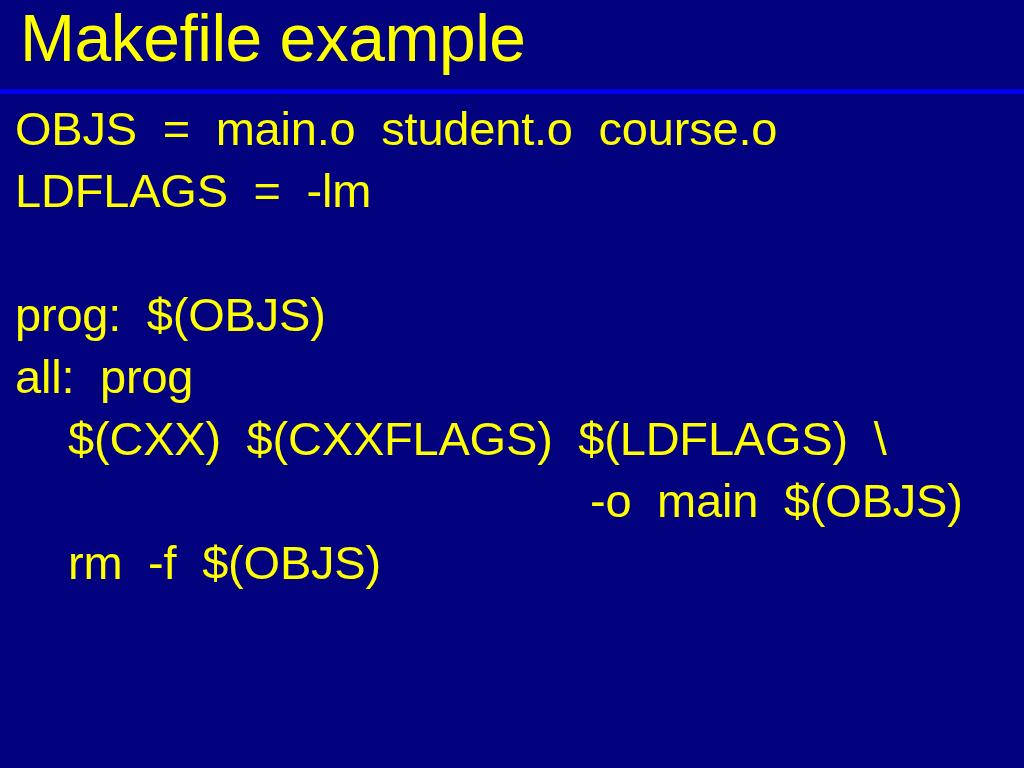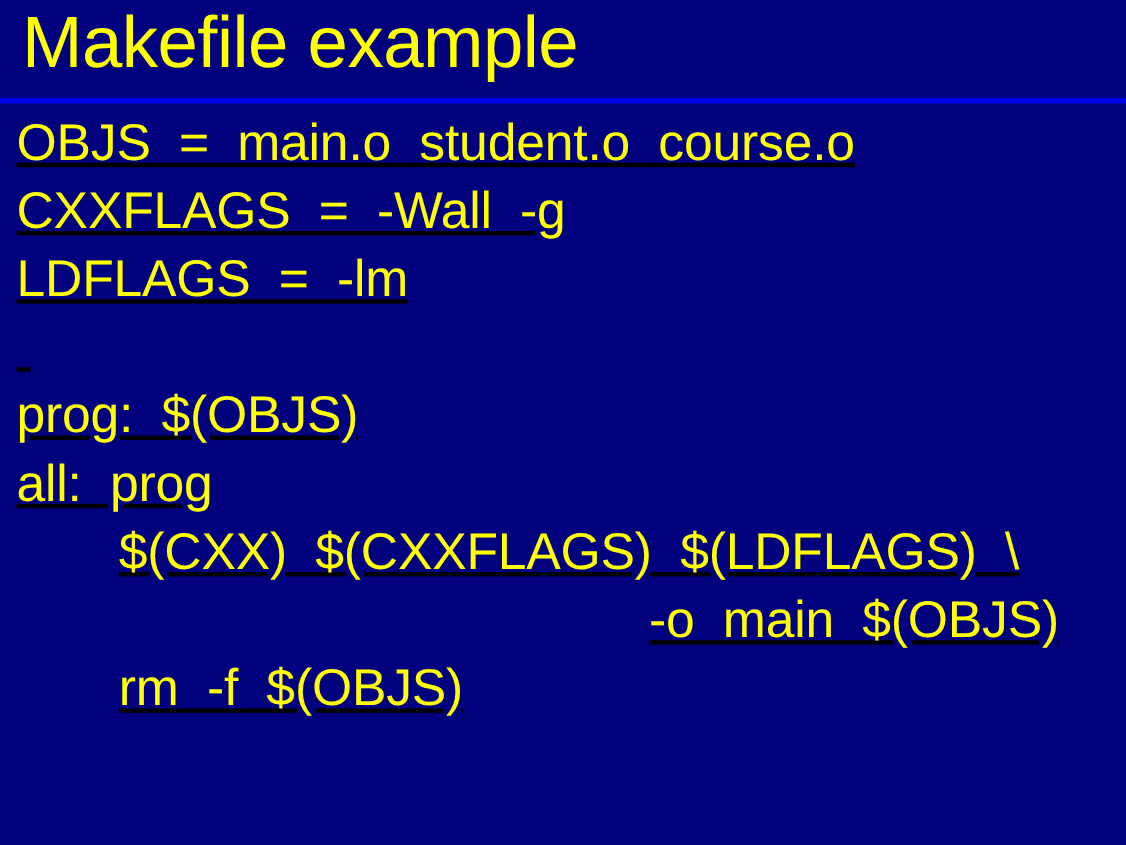--- a/index.html
+++ b/index.html
@@ -53,60 +53,58 @@
     height: 5px;
     background: #0000ee;
   }
 
   
   .code-body {
     position: absolute;
     left: 0;
     top: 98px;
     width: 1024px;
-    text-decoration: underline;
   }
   .code-line {
     font-family: "Liberation Sans", sans-serif;
     font-size: 47px;
     font-weight: normal;
     line-height: 62px;
     height: 62px;
     color: #ffff00;
     white-space: pre;
     letter-spacing: -0.2px;
     padding-left: 15px;
     box-sizing: border-box;
   }
   .code-line.blank {
     color: transparent;
   }
   
   .code-line.indent-tab {
-    padding-left: 108px;
+    padding-left: 68px;
   }
   
   .code-line.indent-cont {
     padding-left: 590px;
   }
 </style>
 </head>
 <body>
 
 <div class="slide">
 
   <div class="title-area">
     <h1 class="slide-title">Makefile example</h1>
   </div>
 
   <div class="title-rule"></div>
 
   <div class="code-body">
       <div class="code-line">OBJS  =  main.o  student.o  course.o</div>
-      <div class="code-line">CXXFLAGS  =  -Wall  -g</div>
       <div class="code-line">LDFLAGS  =  -lm</div>
       <div class="code-line blank"> </div>
       <div class="code-line">prog:  $(OBJS)</div>
       <div class="code-line">all:  prog</div>
       <div class="code-line indent-tab">$(CXX)  $(CXXFLAGS)  $(LDFLAGS)  \</div>
       <div class="code-line indent-cont">-o  main  $(OBJS)</div>
       <div class="code-line indent-tab">rm  -f  $(OBJS)</div>
     </div>
 
 </div>

